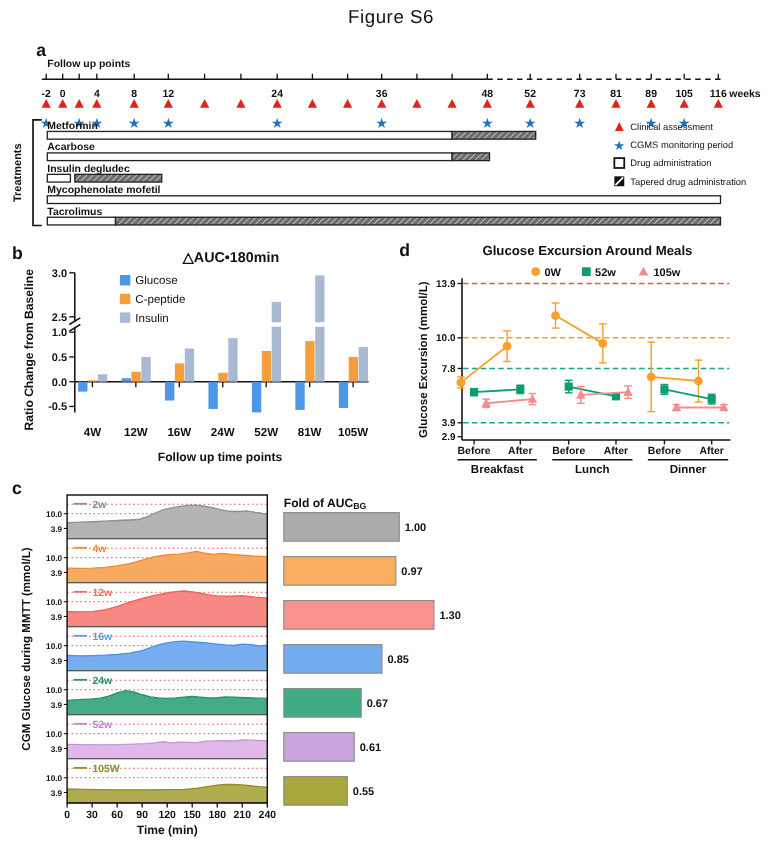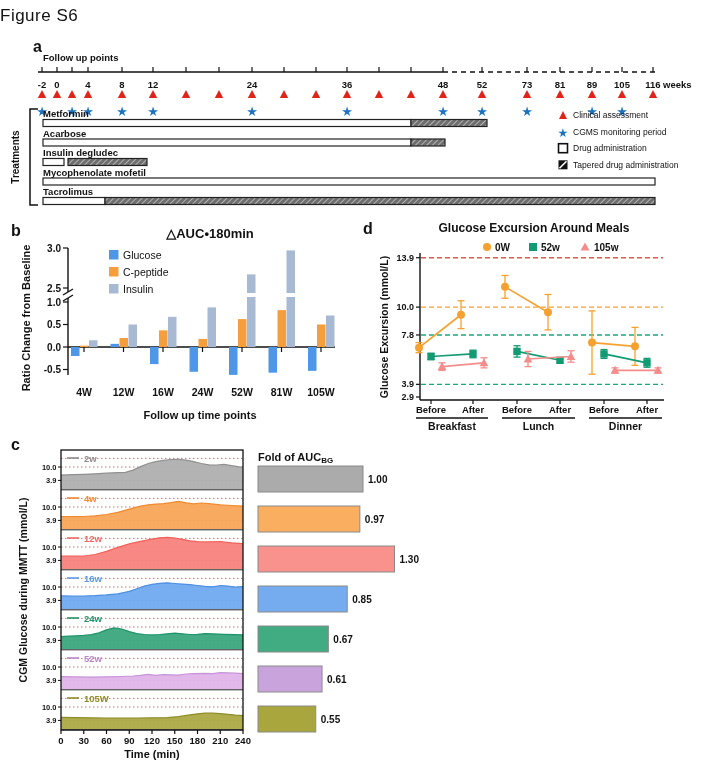--- a/index.html
+++ b/index.html
@@ -1,18 +1,18 @@
 <!DOCTYPE html>
 <html><head>
 <meta charset="utf-8">
 <style>
   html,body{margin:0;padding:0;background:#fff;}
   #figure{position:relative;width:711px;height:767px;background:#fff;overflow:hidden;
           font-family:"Liberation Sans",sans-serif;}
-  .fig-title{position:absolute;top:6px;left:0;width:100%;
+  .fig-title{position:absolute;top:6px;left:0;width:100%;text-align:center;
              font-size:17px;color:#111;letter-spacing:.5px;}
   .panel-letter{position:absolute;font-size:16px;font-weight:bold;color:#111;}
   svg text{font-family:"Liberation Sans",sans-serif;}
   #chart-svg{position:absolute;left:0;top:0;}
 </style>
 </head>
 <body>
 
 <div id="figure">
   <div class="fig-title">Figure S6</div>

